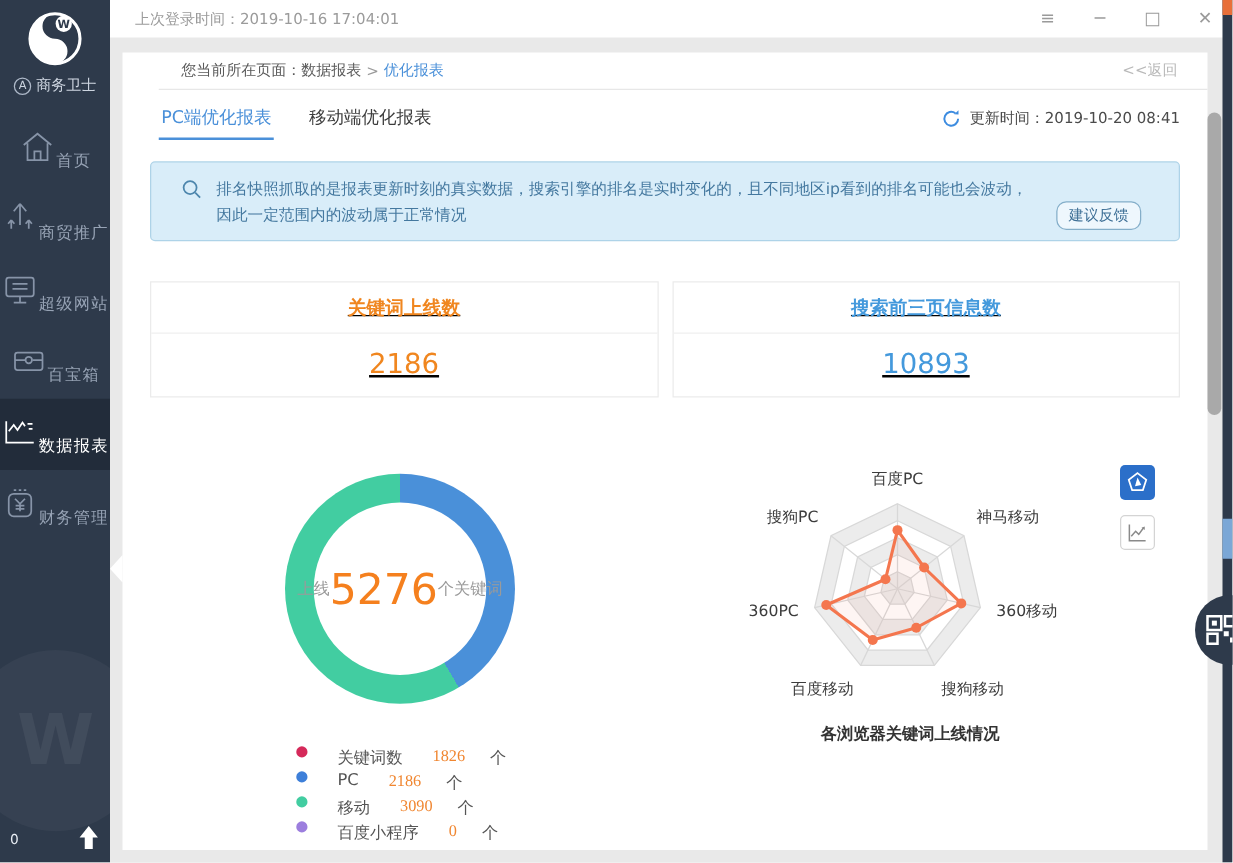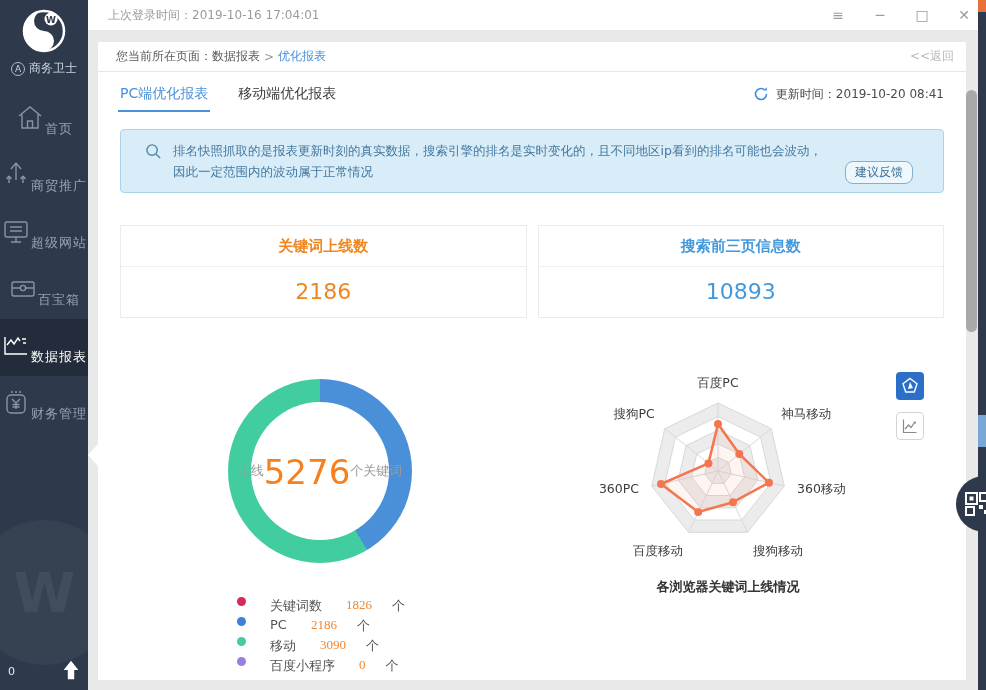--- a/index.html
+++ b/index.html
@@ -33,43 +33,43 @@
   .titlebar { height:30px; background:#ffffff; display:flex; align-items:center;
     padding:0 14px 0 20px; }
   .titlebar .login-time { color:#9b9b9b; font-size:12px; }
   .win-controls { margin-left:auto; display:flex; align-items:center; gap:26px; }
   .win-btn { color:#9a9a9a; font-size:14px; width:16px; text-align:center; cursor:pointer;
     line-height:16px; }
 
   .page { padding:12px 20px 0 10px; }
   .panel { background:#ffffff; width:868px; height:638px; position:relative; }
 
-  .crumb-row { height:30px; display:flex; align-items:center; padding:0 12px 0 18px;
-    border-bottom:1px solid #e7e7e7; font-size:12px; color:#5a5a5a; }
+  .crumb-row { height:30px; display:flex; align-items:center; padding:0 24px 0 18px;
+    border-bottom:1px solid #e7e7e7; font-size:12px; color:#5a5a5a;margin-left:29px; }
   .crumb-row .blue { color:#4a90d9; }
   .crumb-sep { margin:0 4px; color:#999; }
   .back-link { margin-left:auto; color:#b9b9b9; font-size:12px; cursor:pointer; }
 
   .tabs-row { position:relative; height:40px; display:flex; align-items:flex-end;
-    padding-left:20px; }
+    padding-left:29px; }
   .tab { font-size:14px; color:#3c3c3c; padding:8px 2px 9px; margin-right:26px; cursor:pointer; }
   .tab.active { color:#4a90d9; border-bottom:2px solid #4a90d9; padding-bottom:7px; }
-  .update-box { position:absolute; right:22px; bottom:9px; display:flex; align-items:flex-start;
+  .update-box { position:absolute; right:22px; bottom:9px; display:flex; align-items:center;
     gap:7px; font-size:12px; color:#4b4b4b; }
   .refresh-icon { width:16px; height:16px; cursor:pointer; }
 
   .banner { position:relative; margin:17px 22px 0; background:#d9edf9; border:1px solid #aed3e8;
     border-radius:4px; padding:10px 120px 10px 52px; min-height:59px;
     color:#44789f; font-size:12.5px; line-height:21px; }
   .banner .search-ic { position:absolute; left:24px; top:13px; width:17px; height:17px; }
   .feedback-btn { position:absolute; right:30px; bottom:8px; border:1px solid #84aec9;
     background:#eef7fd; color:#3d6f96; font-size:12px; padding:2px 9px; cursor:pointer;
     border-radius:8px; }
 
-  .cards-row { display:flex; gap:11px; margin:32px 22px 0; }
+  .cards-row { display:flex; gap:11px; margin:32px 22px 0;text-decoration:underline; }
   .stat-card { flex:1; border:1px solid #ebebeb; background:#fff; }
   .stat-card .sc-title { text-align:center; font-size:15px; font-weight:bold;
     padding:11px 0 10px; border-bottom:1px solid #efefef; }
   .stat-card .sc-value { text-align:center; font-size:22px; padding:12px 0 13px; }
   .stat-card.orange .sc-title, .stat-card.orange .sc-value { color:#f0861f; }
   .stat-card.blue .sc-title, .stat-card.blue .sc-value { color:#4499dc; }
 
   .charts-area { position:relative; height:330px; margin-top:42px; }
   .donut-wrap { position:absolute; left:130px; top:19px; width:184px; height:184px; }
   .donut-ring { width:184px; height:184px; border-radius:50%; position:relative; }

